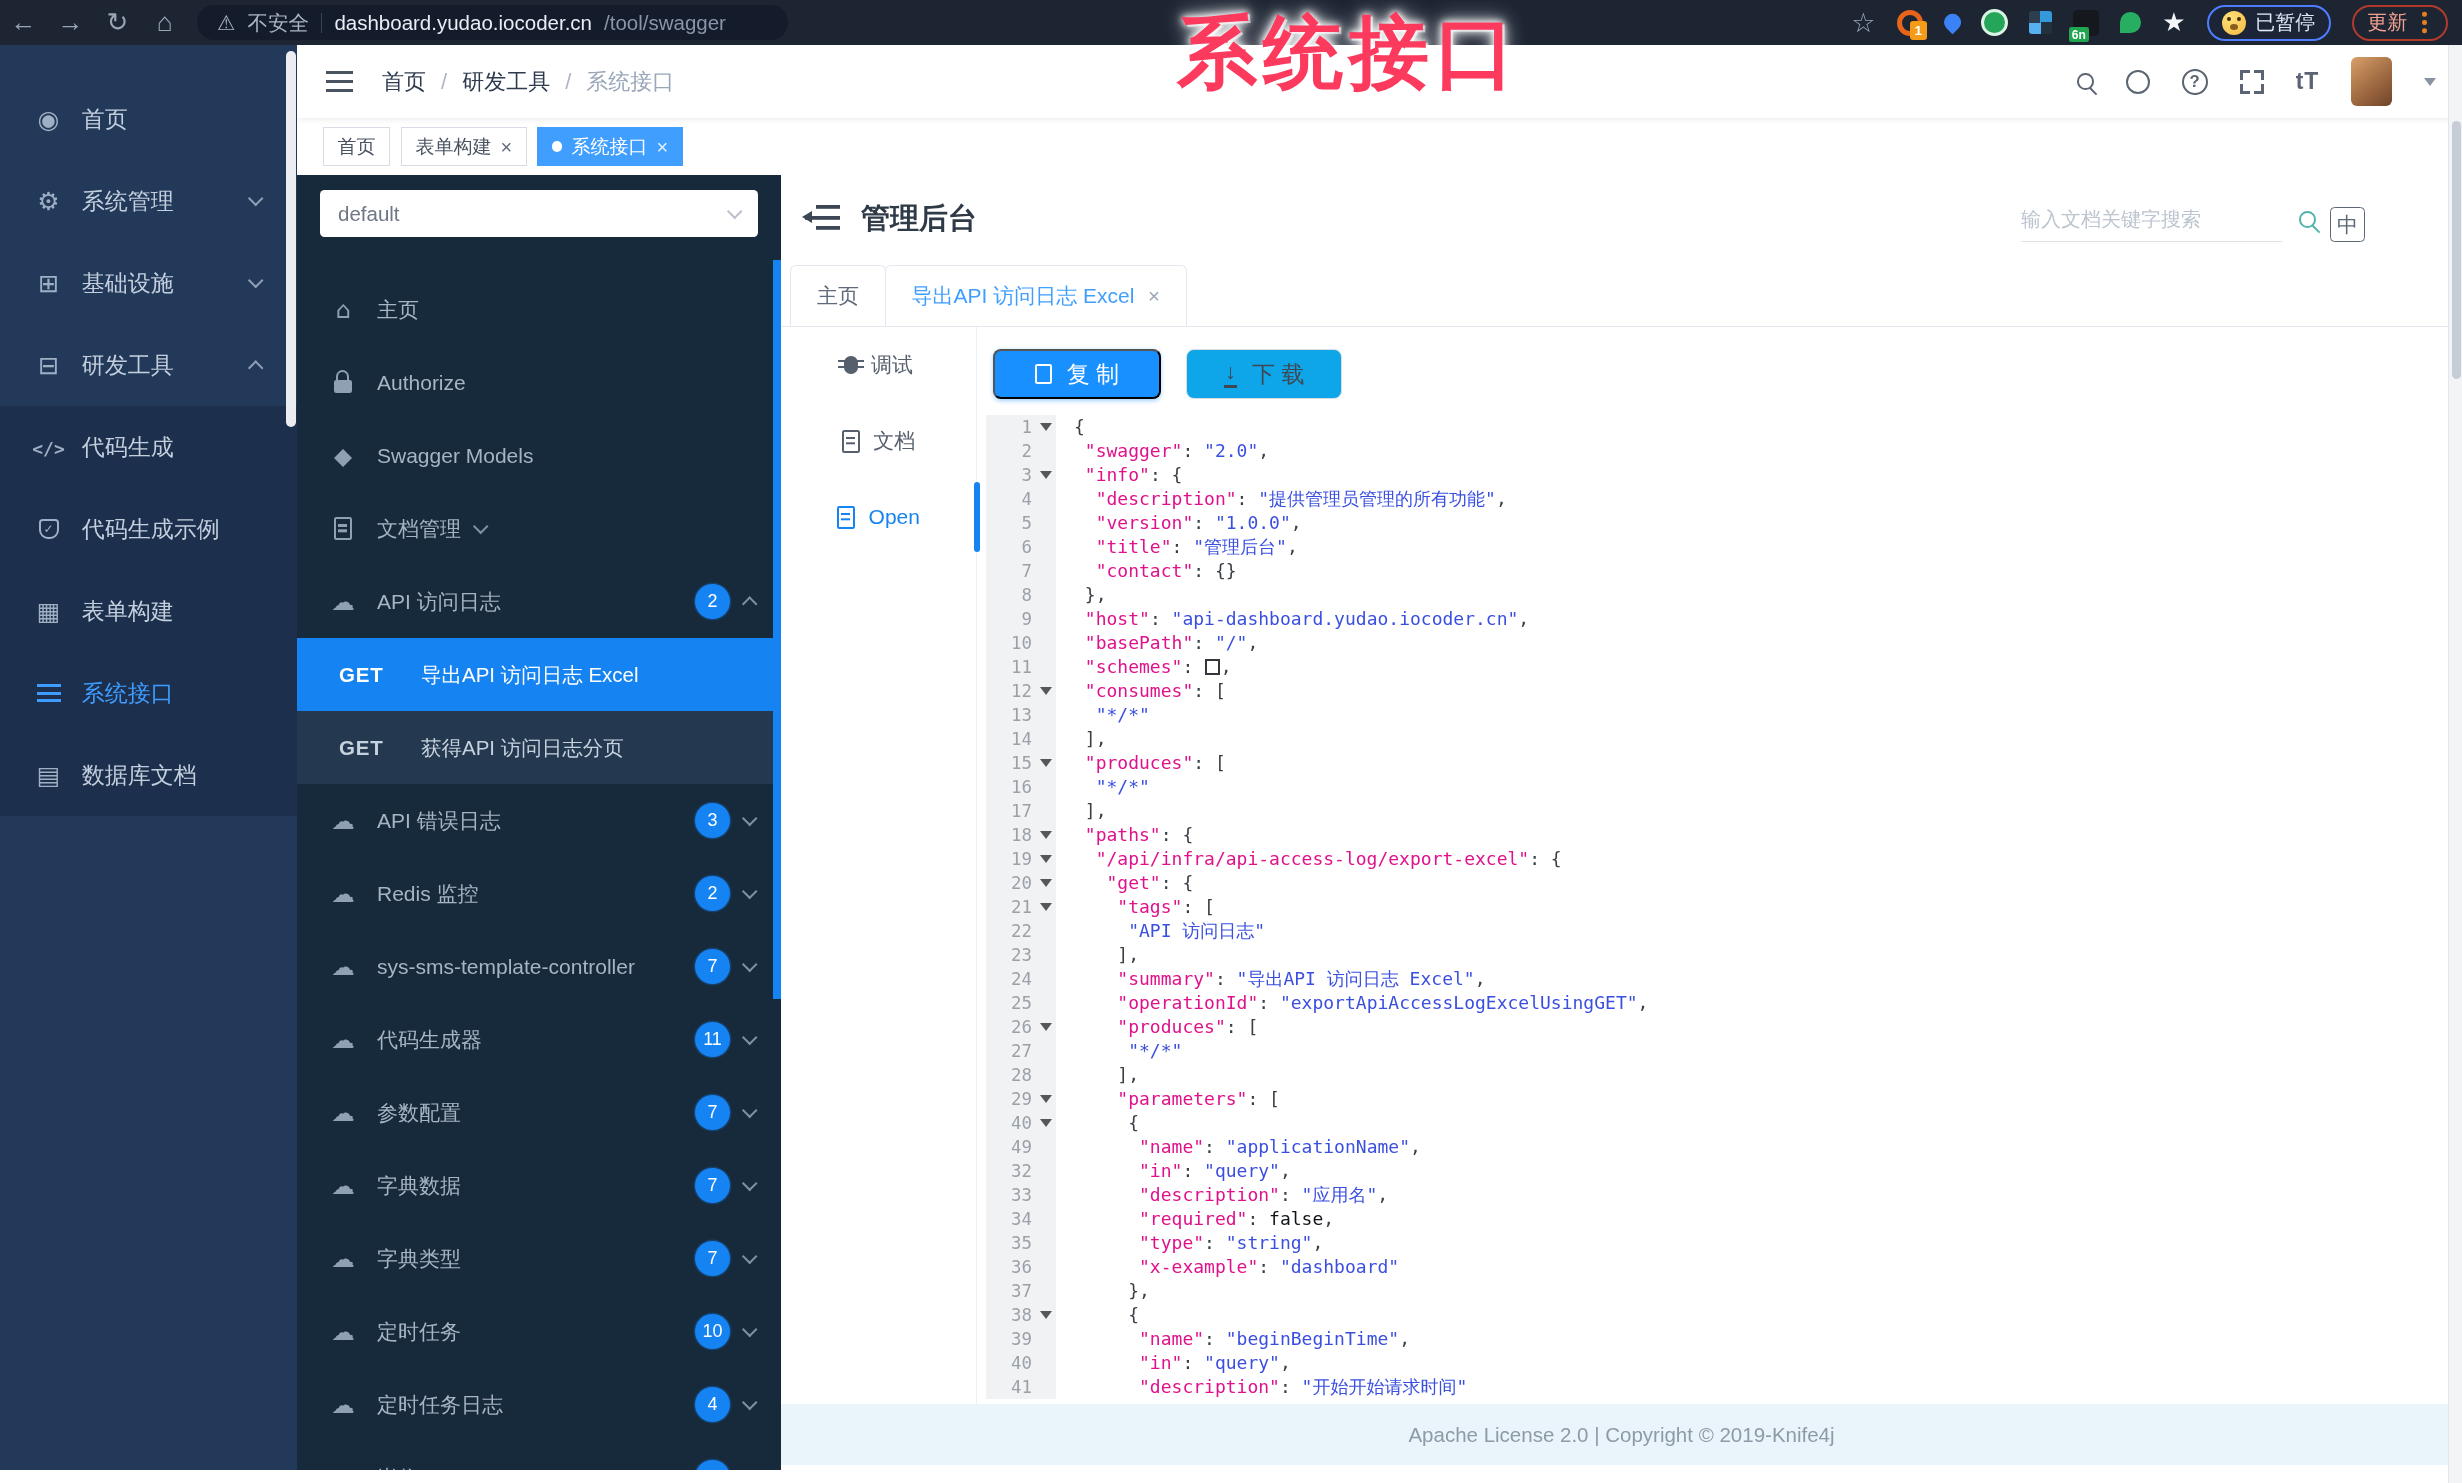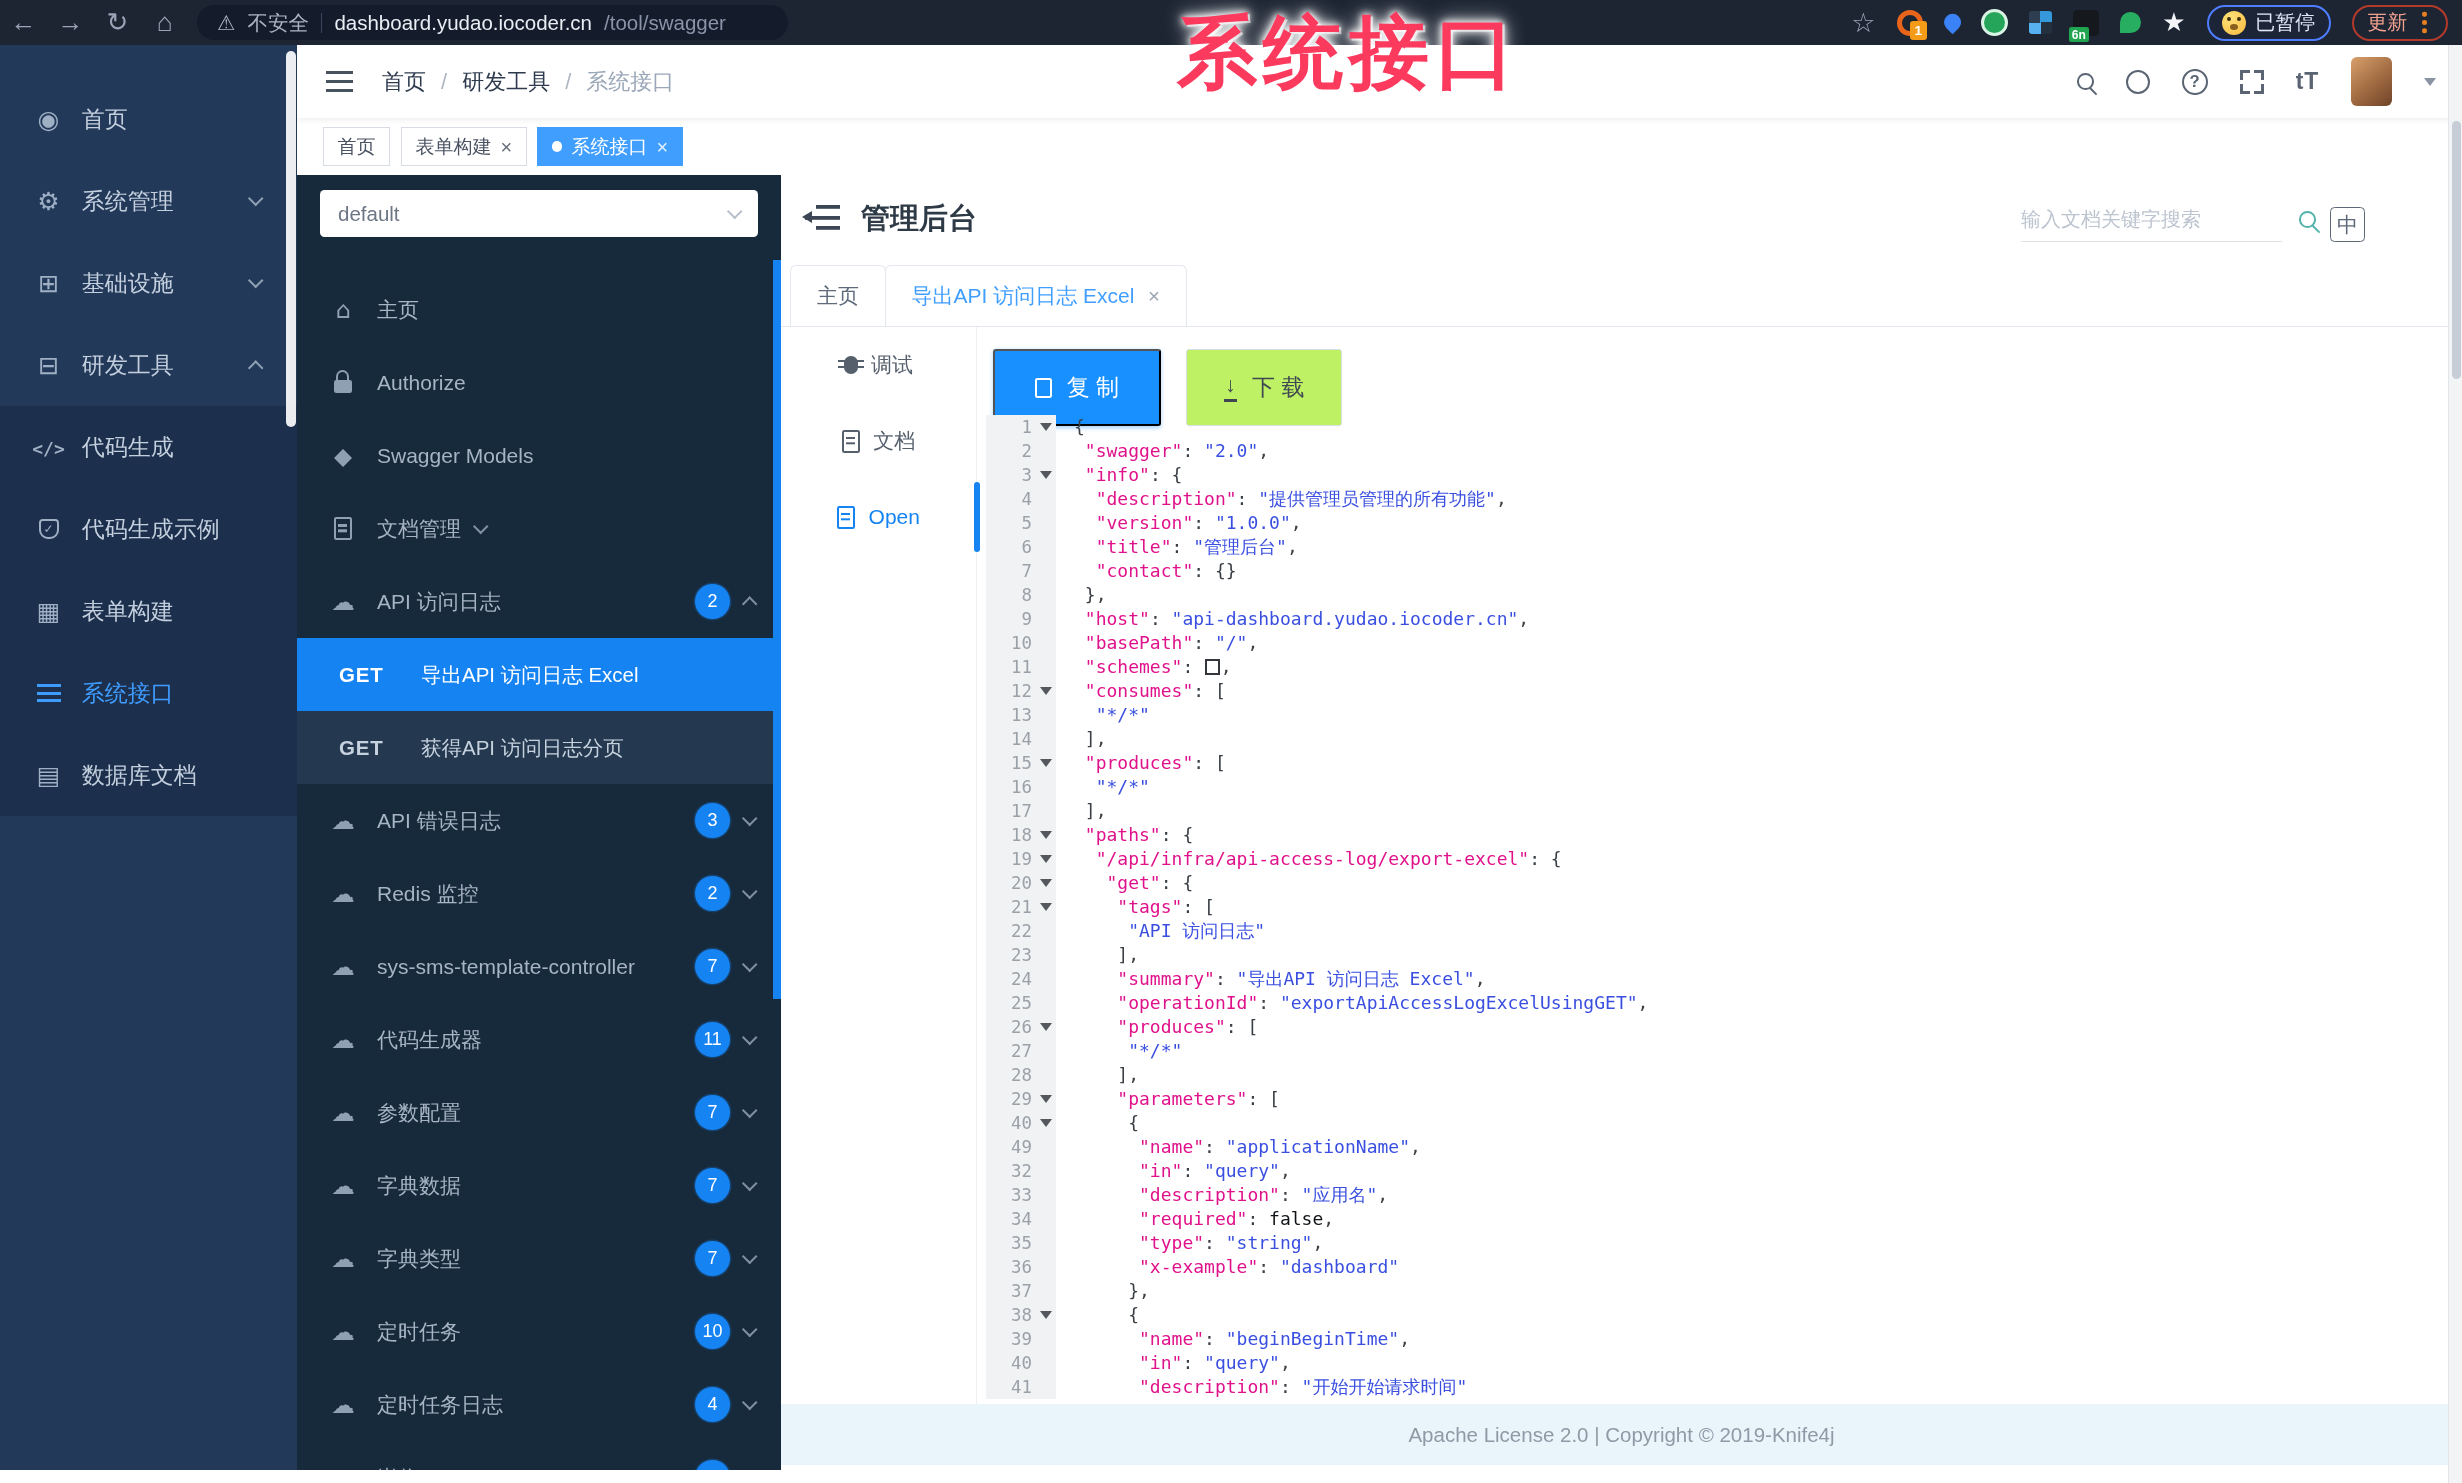--- a/index.html
+++ b/index.html
@@ -119,23 +119,23 @@
   .dtab{height:61px;display:flex;align-items:center;padding:0 26px;border:1.5px solid #e4e7ed;border-bottom:none;font-size:21px;color:#5f6b7a;background:#fff;border-radius:6px 6px 0 0;margin-right:-1.5px;cursor:pointer}
   .dtab.active{color:#409eff}
   .dtab .x{margin-left:13.6px;font-size:20.5px;color:#9aa5b1}
 
   .mini-nav{position:absolute;top:152px;left:0;width:196px;bottom:79px;border-right:1.5px solid #edf0f3}
   .mini-item{height:76px;display:flex;align-items:center;justify-content:center;gap:13.6px;font-size:21px;color:#56606d;cursor:pointer}
   .mini-item .ic{display:flex;align-items:center;justify-content:center}
   .mini-item.active{color:#1583f2}
   .mini-ind{position:absolute;right:-3.8px;top:155px;width:6px;height:70px;background:#1583f2;border-radius:3px}
 
-  .btn{position:absolute;top:174px;height:77px;border-radius:3px;display:flex;align-items:center;justify-content:center;gap:15px;font-size:23px;cursor:pointer}
+  .btn{position:absolute;top:174px;height:50px;border-radius:8px;display:flex;align-items:center;justify-content:center;gap:15px;font-size:23px;cursor:pointer}
   .btn-copy{left:212px;width:168px;background:#1890ff;color:#fff;box-shadow:0 1.5px 4.5px rgba(24,144,255,.4)}
-  .btn-dl{left:405px;width:156px;background:#bef264;border:1.5px solid #d9dde2;color:#3f4852}
+  .btn-dl{left:405px;width:156px;background:#0ea5e9;border:1.5px solid #d9dde2;color:#3f4852}
   .i-copy{width:16.7px;height:20px;border:2.3px solid #fff;border-radius:2.3px;position:relative;background:#1890ff}
   .i-copy::before{content:"";position:absolute;left:-8.3px;top:-8.3px;width:16.7px;height:20px;border:2.3px solid #fff;border-radius:2.3px;background:#1890ff;z-index:-1}
   .i-dl{line-height:1;border-bottom:3px solid currentColor;padding:0 1.5px 2.3px}
   .i-dl::before{content:"↓";font-size:21px;font-weight:bold}
 
   
   .editor{position:absolute;left:205px;top:240px;right:0;height:990px;overflow:hidden;font-family:"DejaVu Sans Mono",monospace;font-size:18px}
   .cl{display:flex;height:24px;line-height:24px}
   .g{flex:none;width:70px;background:#f1f2f3;color:#9aa1a8;text-align:right;padding-right:24px;position:relative;font-size:17.4px}
   .fold{position:absolute;right:3.8px;top:8.3px;width:0;height:0;border-left:6px solid transparent;border-right:6px solid transparent;border-top:8.3px solid #54585c;cursor:pointer}

